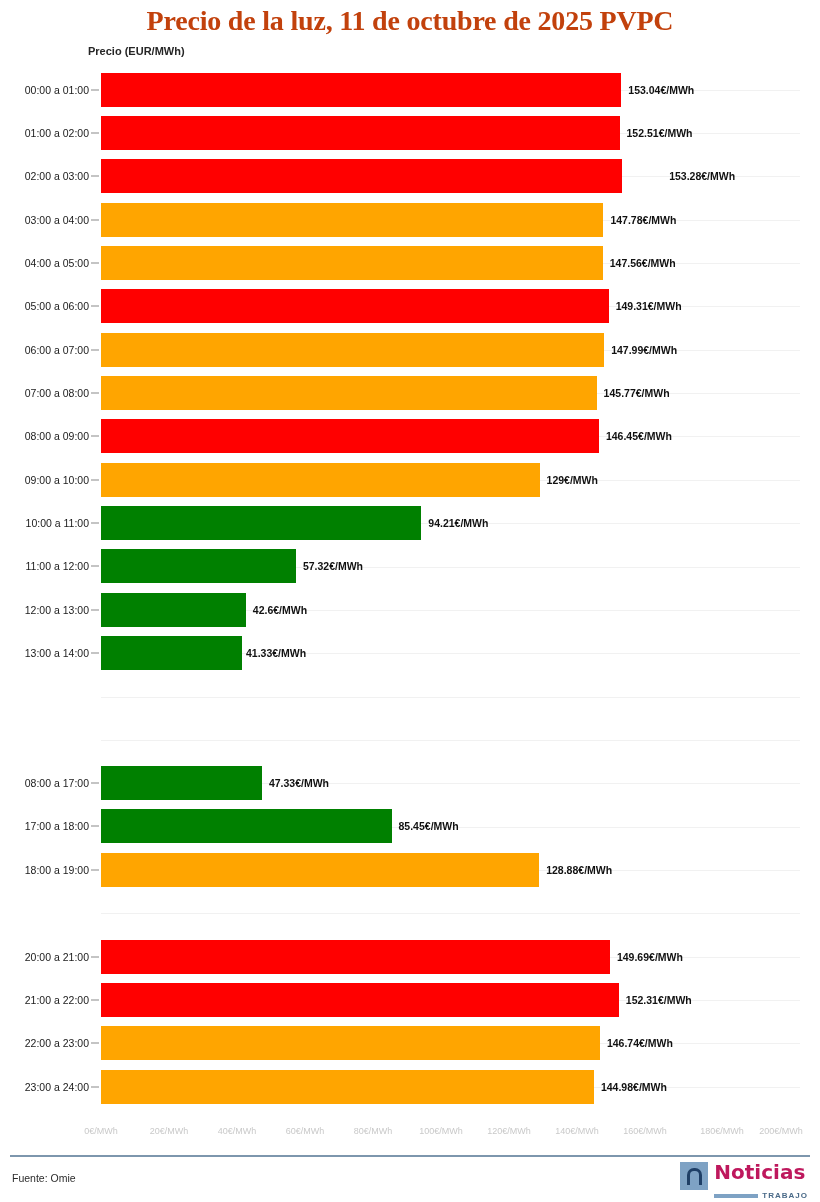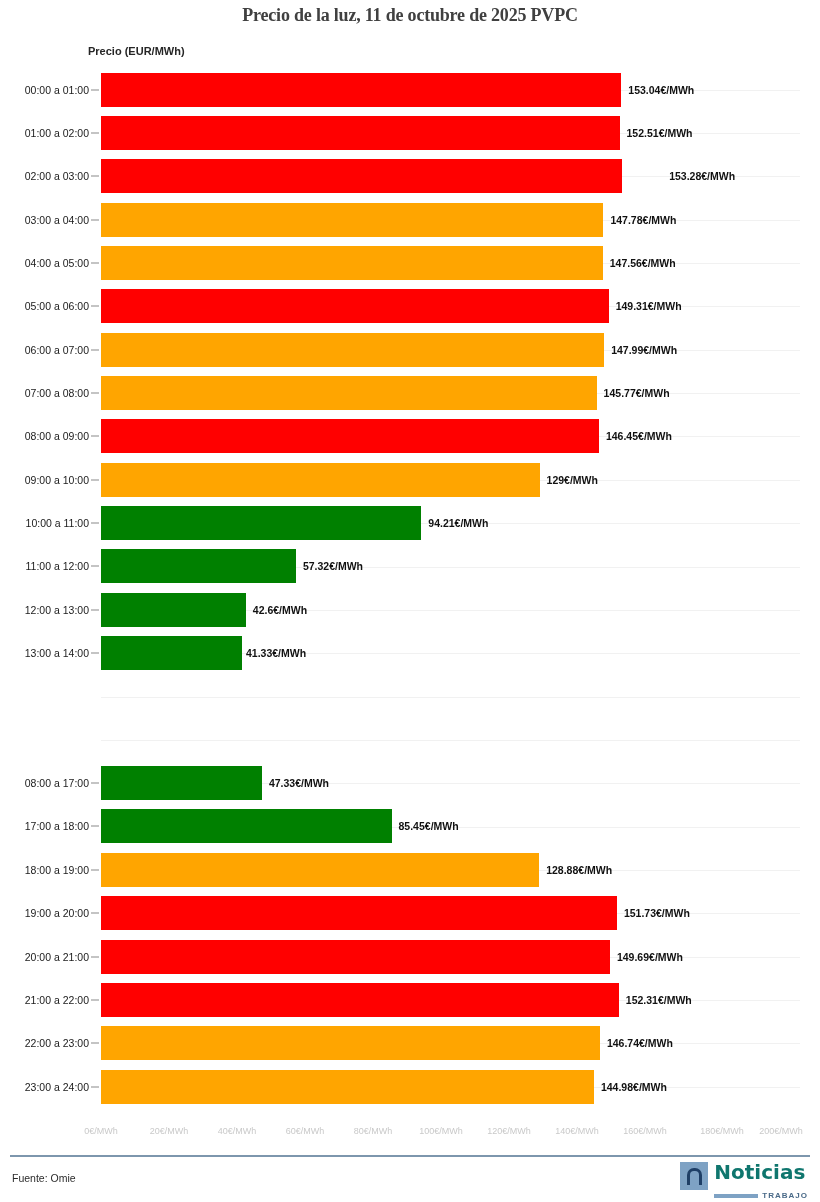--- a/index.html
+++ b/index.html
@@ -4,21 +4,21 @@
 <style>
   html,body{margin:0;padding:0;}
   body{
     width:820px;height:1202px;background:#ffffff;
     font-family:"Liberation Sans",sans-serif;
     color:#222;overflow:hidden;position:relative;
   }
   #chart-title{
     position:absolute;left:0;top:5px;width:820px;text-align:center;
     font-family:"Liberation Serif",serif;
-    font-size:18px;font-weight:bold;color:#404040;letter-spacing:-0.2px;
+    font-size:28px;font-weight:bold;color:#c2410c;letter-spacing:-0.2px;
   }
   #axis-caption{
     position:absolute;left:88px;top:45px;
     font-size:11px;font-weight:bold;color:#262626;
   }
   #plot{
     position:absolute;left:0;top:0;width:739px;height:1120px;
   }
   .gridline{
     position:absolute;left:101px;width:699px;height:1px;
@@ -65,21 +65,21 @@
     flex:0 0 auto;
   }
   #brand-mark .glyph{
     width:15px;height:17px;border:3px solid #1f3f66;border-bottom:none;
     border-top-left-radius:7px;border-top-right-radius:7px;
     box-sizing:border-box;
   }
   #brand-text{display:flex;flex-direction:column;line-height:1;}
   #brand-name{
     font-family:"DejaVu Sans",sans-serif;
-    font-size:20px;font-weight:bold;color:#0f766e;letter-spacing:0px;
+    font-size:20px;font-weight:bold;color:#be185d;letter-spacing:0px;
   }
   #brand-sub-wrap{
     display:flex;align-items:center;gap:4px;margin-top:10px;
   }
   #brand-sub-rule{width:44px;height:4px;background:#7ea2c4;}
   #brand-sub{
     font-size:8px;font-weight:bold;color:#4a6a88;letter-spacing:1px;
   }
 </style>
 </head>
@@ -204,26 +204,20 @@
       <div class="bar-value" style="left: 398.53px;">85.45€/MWh</div>
     </div>
     <div class="gridline" style="top: 869.975px;"></div>
     <div class="row" style="top: 848.3px;">
       <div class="cat-label">18:00 a 19:00</div>
       <div class="tick-dash"></div>
       <div class="bar" style="width: 438.192px; background: rgb(255, 165, 0);"></div>
       <div class="bar-value" style="left: 546.192px;">128.88€/MWh</div>
     </div>
     <div class="gridline" style="top: 913.325px;"></div>
-    <div class="row" style="top: 891.65px;">
-      <div class="cat-label">19:00 a 20:00</div>
-      <div class="tick-dash"></div>
-      <div class="bar" style="width: 515.882px; background: rgb(255, 0, 0);"></div>
-      <div class="bar-value" style="left: 623.882px;">151.73€/MWh</div>
-    </div>
     <div class="gridline" style="top: 956.675px;"></div>
     <div class="row" style="top: 935px;">
       <div class="cat-label">20:00 a 21:00</div>
       <div class="tick-dash"></div>
       <div class="bar" style="width: 508.946px; background: rgb(255, 0, 0);"></div>
       <div class="bar-value" style="left: 616.946px;">149.69€/MWh</div>
     </div>
     <div class="gridline" style="top: 1000.02px;"></div>
     <div class="row" style="top: 978.35px;">
       <div class="cat-label">21:00 a 22:00</div>

